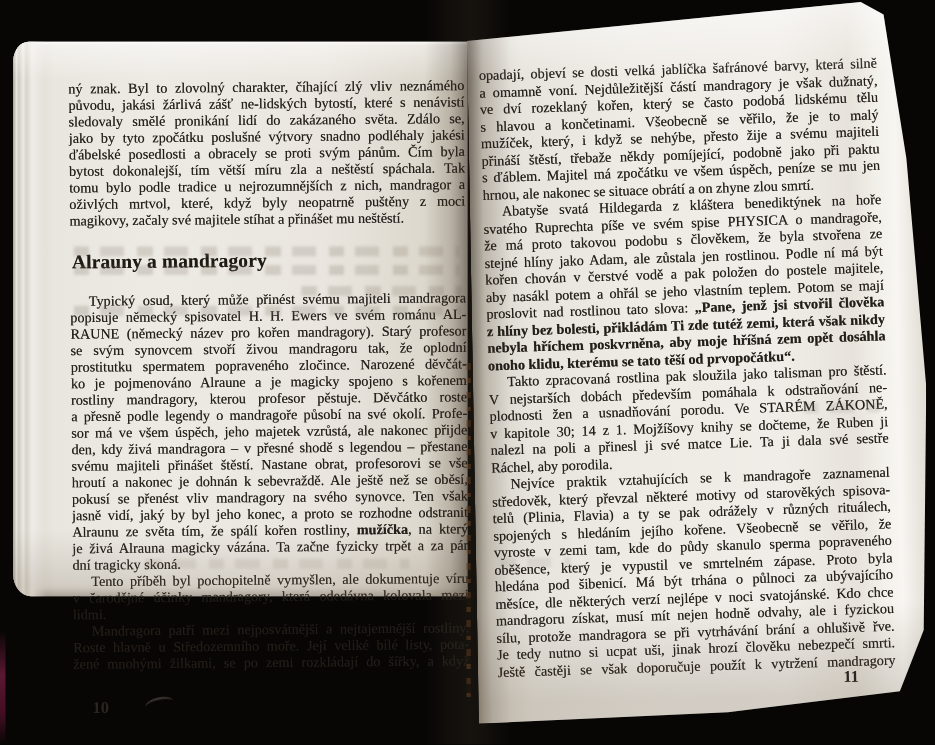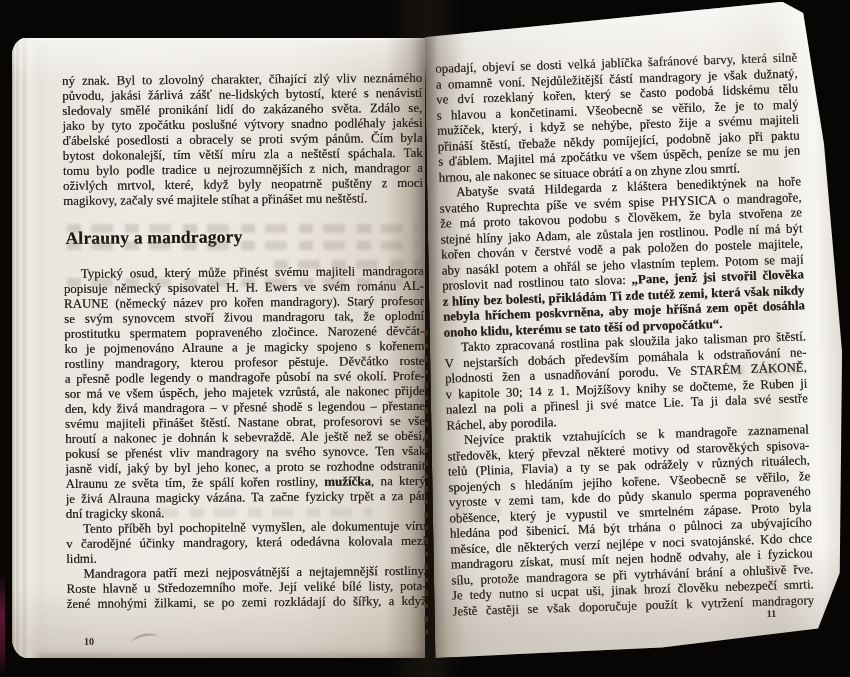--- a/index.html
+++ b/index.html
@@ -1,21 +1,21 @@
 <!DOCTYPE html>
 <html><head>
 <meta charset="utf-8">
 <style>
   html,body{margin:0;padding:0;background:#070605;}
   .scene{position:relative;width:850px;height:677px;overflow:hidden;background:#070605;
          font-family:"Liberation Serif", serif;}
   
   .page{position:absolute;z-index:1;}
   .page-left{
-    left:12px;top:38px;width:413px;height:620px;
+    left:12px;top:38px;width:413px;height:504px;
     border-radius:14px 0 0 16px / 18px 0 0 20px;
     background:linear-gradient(to right,#d6d2c8 0%,#e9e6df 9%,#edeae4 30%,#eae6df 68%,#ddd8cd 90%,#cfc9bc 97%,#c3bcae 100%);
     box-shadow:inset 0 2px 2px rgba(255,255,255,.65), inset 0 -4px 7px rgba(90,78,62,.35);
     text-decoration:underline;
   }
   .page-left::after{content:"";position:absolute;inset:0;border-radius:inherit;pointer-events:none;
     background:linear-gradient(to bottom,rgba(255,255,255,.5),rgba(255,255,255,0) 7%,transparent 88%,rgba(118,102,82,.2) 98%);}
   .edge-stack{position:absolute;left:0;top:0;bottom:0;width:30px;border-radius:inherit;
     background:linear-gradient(to right,#aaa599 0px,#e6e3dc 3px,#cfcbc1 5px,#ece9e3 9px,#d8d4ca 12px,#efece7 17px,rgba(0,0,0,0) 30px);}
   .page-right{
@@ -31,21 +31,21 @@
     text-shadow:.2px 0 0 rgba(32,25,20,.7);}
   .textcol-left{left:50px;top:36px;width:360px;line-height:15px;transform:rotate(-0.5deg);transform-origin:0 0;}
   .textcol-right{left:14px;top:54px;width:362px;line-height:15.5px;transform:rotate(-0.8deg);transform-origin:0 50%;}
   .line{text-align:justify;text-align-last:justify;overflow:hidden;}
   .textcol-left .line{height:15px;}
   .textcol-right .line{height:15.5px;}
   .line.short{text-align-last:left;}
   .para.indent .line:first-child{text-indent:17px;}
   .heading{font-weight:bold;font-size:17.5px;letter-spacing:.2px;margin:22px 0 21px 2px;
     text-align:left;color:#1e1914;}
-  .pagenum{position:absolute;font-size:10px;font-weight:bold;color:#2b251f;z-index:3;}
+  .pagenum{position:absolute;font-size:15px;font-weight:bold;color:#2b251f;z-index:3;}
   .pn-left{left:72px;top:598px;}
   .pn-right{left:332px;top:606px;}
   
   .gutter-shadow{position:absolute;left:386px;top:0;width:78px;height:677px;z-index:5;pointer-events:none;
     background:linear-gradient(to right,rgba(70,58,45,0) 0%,rgba(70,58,45,.17) 30%,rgba(44,35,27,.42) 52%,rgba(70,58,45,.2) 68%,rgba(70,58,45,0) 100%);}
   .gutter-speckle{position:absolute;left:424px;top:330px;width:4px;height:310px;z-index:6;filter:blur(.4px);
     background:repeating-linear-gradient(to bottom,rgba(92,58,30,.55) 0 6px,rgba(60,38,20,.15) 6px 14px,rgba(112,70,34,.5) 14px 18px,rgba(0,0,0,0) 18px 26px);}
   .magenta-sliver{position:absolute;left:0;top:572px;width:5px;height:105px;z-index:4;filter:blur(.5px);
     background:linear-gradient(to bottom,rgba(150,35,80,0),rgba(158,38,86,.55) 40%,rgba(122,22,60,.5) 75%,rgba(0,0,0,0));}
   

